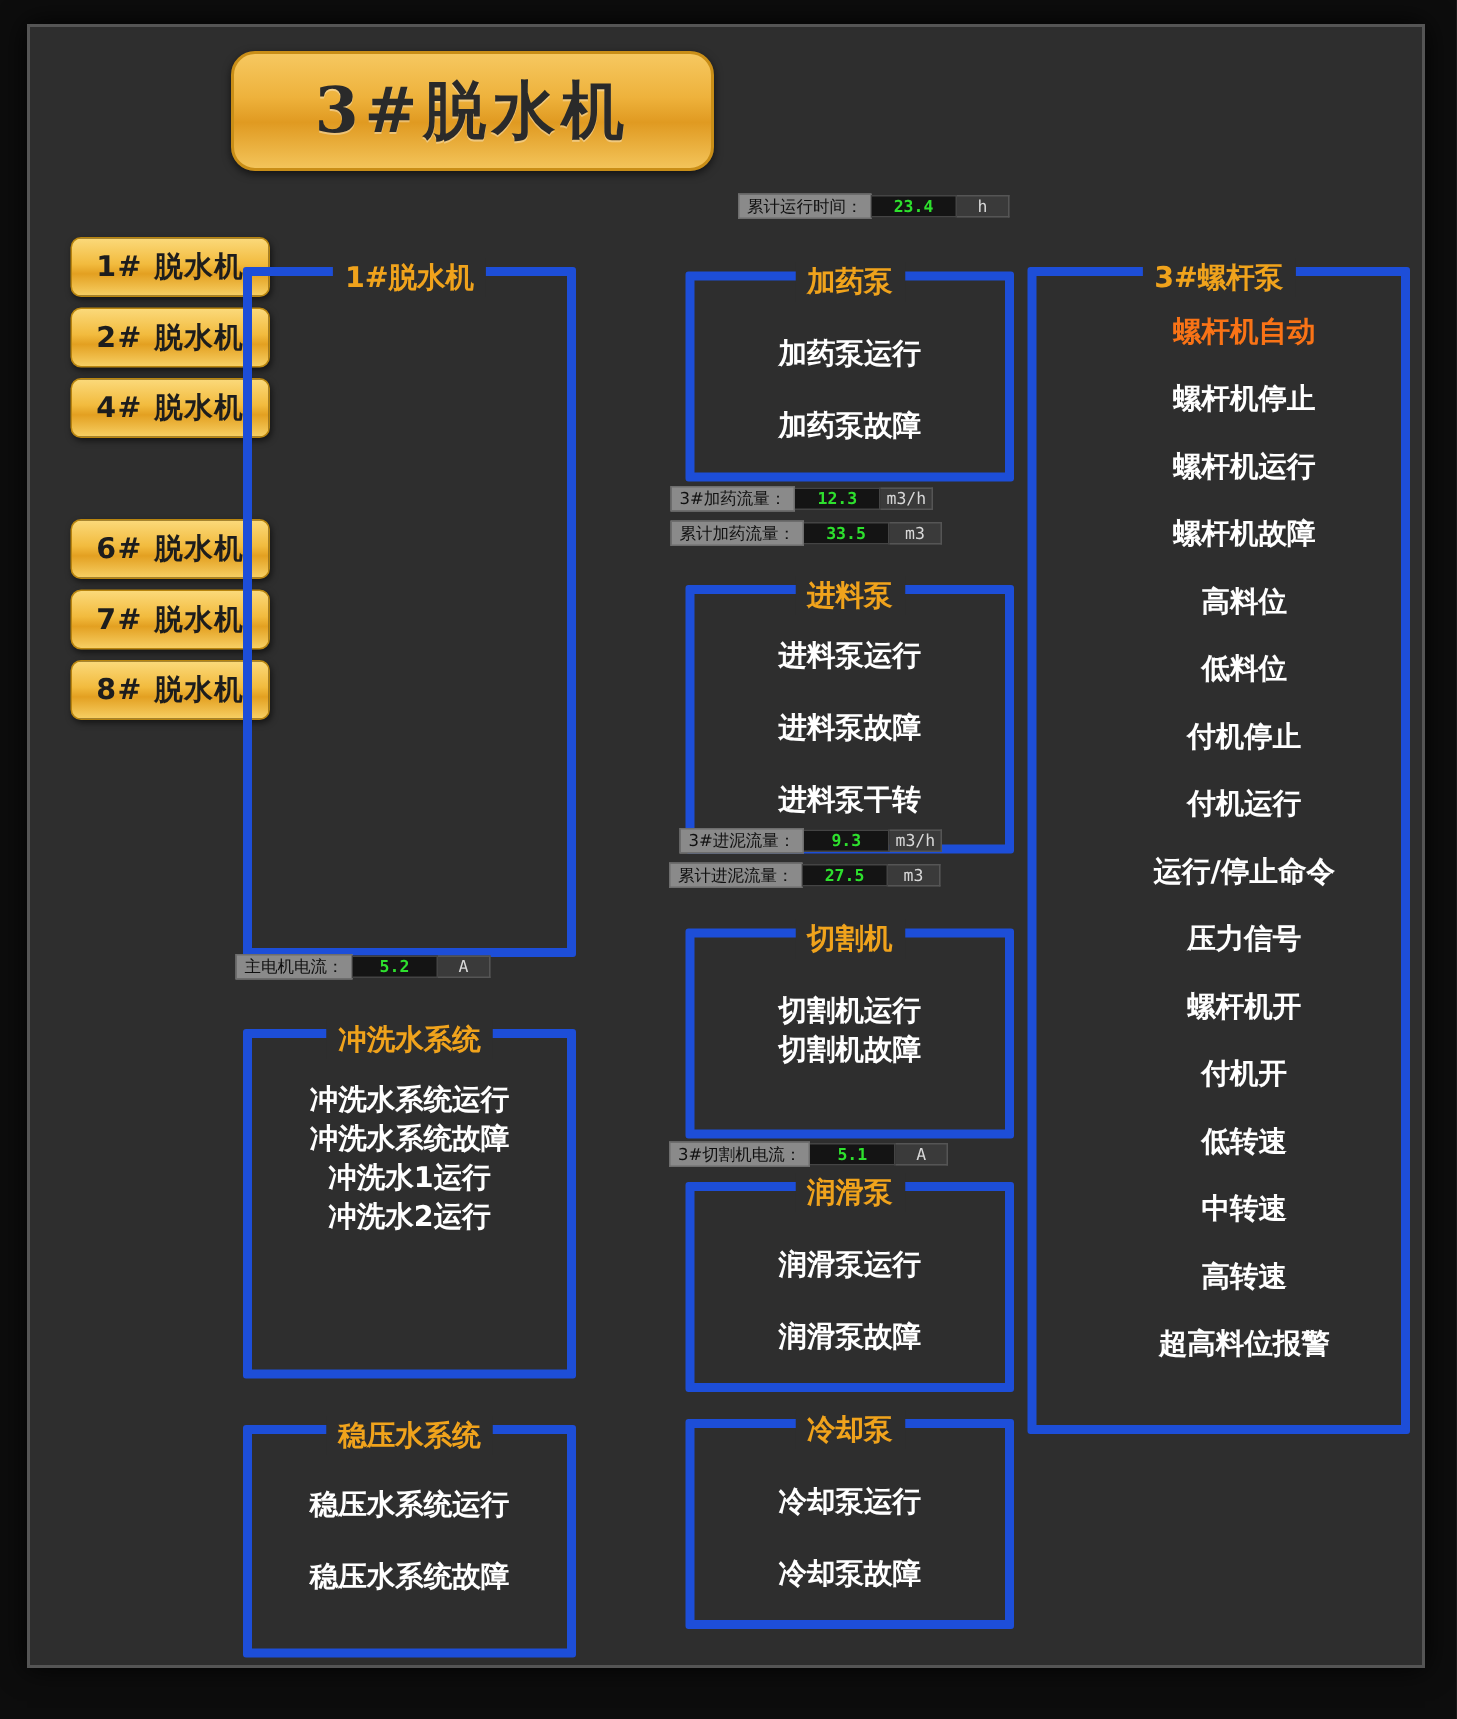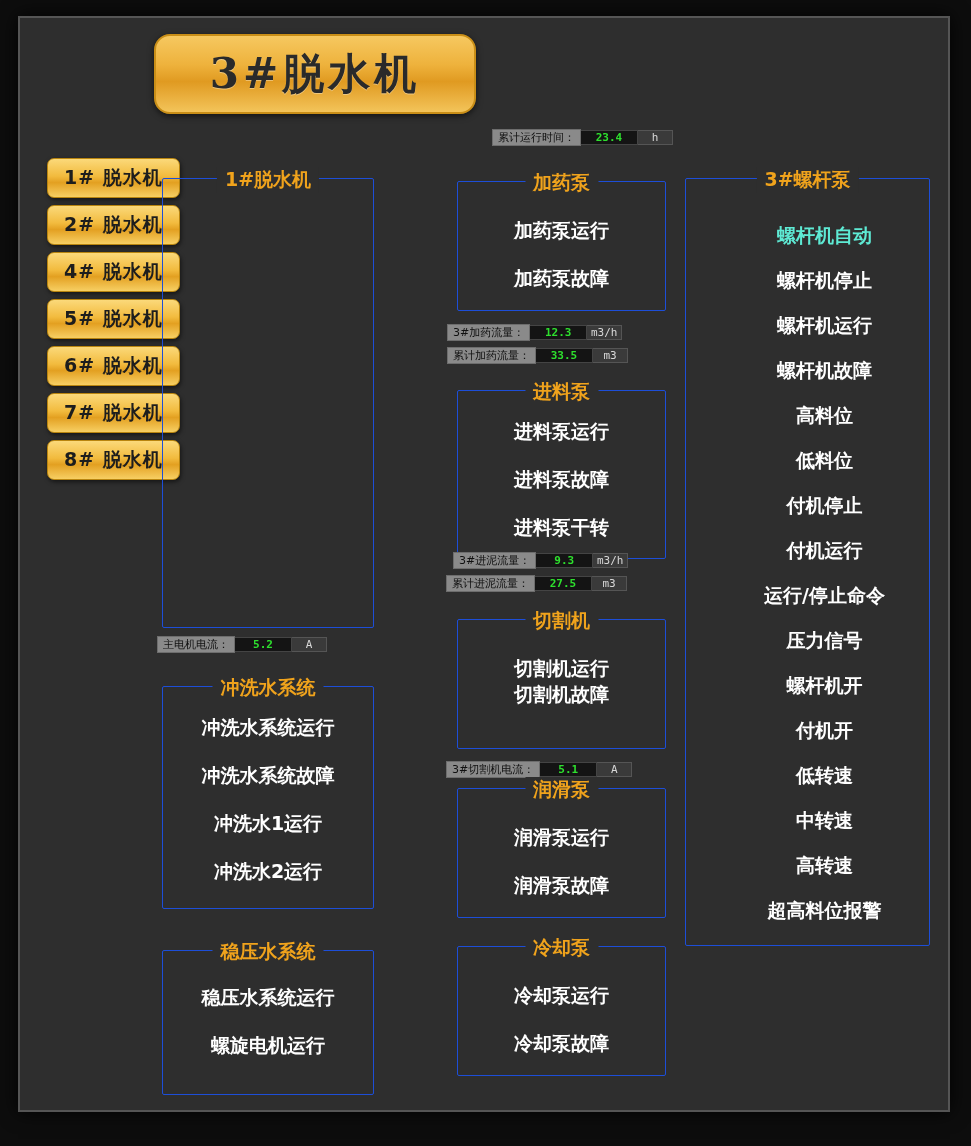--- a/index.html
+++ b/index.html
@@ -111,21 +111,21 @@
   .machine-btn span {
     font-size: 19px;
     font-weight: bold;
     color: #1d1d1d;
     letter-spacing: 1px;
   }
 
   
   .group {
     position: absolute;
-    border: 1px solid #1d4ed8;
+    border: 6px solid #1d4ed8;
     border-radius: 2px;
     background: transparent;
   }
   .group > .legend {
     position: absolute;
     top: -12px;
     left: 50%;
     transform: translateX(-50%);
     background: #2e2e2e;
     padding: 0 8px;
@@ -141,22 +141,21 @@
     align-items: center;
   }
   .item {
     font-size: 19px;
     font-weight: bold;
     color: #ffffff;
     text-align: center;
     white-space: nowrap;
   }
   .item.alarm {
-    color: #5eead4;
-    margin-top: 20px;
+    color: #f97316;
   }
 </style>
 </head>
 <body>
 
 <div id="screen">
   <div id="panel">
 
     <div class="title-banner">
       <span>3#脱水机</span>
@@ -170,23 +169,20 @@
 
     <div class="machine-btn" style="top:140px;">
       <span>1# 脱水机</span>
     </div>
     <div class="machine-btn" style="top:187px;">
       <span>2# 脱水机</span>
     </div>
     <div class="machine-btn" style="top:234px;">
       <span>4# 脱水机</span>
     </div>
-    <div class="machine-btn" style="top:281px;">
-      <span>5# 脱水机</span>
-    </div>
     <div class="machine-btn" style="top:328px;">
       <span>6# 脱水机</span>
     </div>
     <div class="machine-btn" style="top:375px;">
       <span>7# 脱水机</span>
     </div>
     <div class="machine-btn" style="top:422px;">
       <span>8# 脱水机</span>
     </div>
 
@@ -195,33 +191,33 @@
     </div>
 
     <div class="readout" style="left:137px; top:617px;">
       <div class="label">主电机电流：</div>
       <div class="value">5.2</div>
       <div class="unit">A</div>
     </div>
 
     <div class="group" style="left:142px; top:668px; width:210px; height:221px;">
       <div class="legend">冲洗水系统</div>
-      <div class="items" style="gap:22px; padding-top:28px;align-items:center;">
+      <div class="items" style="padding-top:28px;align-items:center;">
         <div class="item">冲洗水系统运行</div>
         <div class="item">冲洗水系统故障</div>
         <div class="item">冲洗水1运行</div>
         <div class="item">冲洗水2运行</div>
       </div>
     </div>
 
     <div class="group" style="left:142px; top:932px; width:210px; height:143px;">
       <div class="legend">稳压水系统</div>
       <div class="items" style="gap:22px; padding-top:34px;">
         <div class="item">稳压水系统运行</div>
-        <div class="item">螺旋电机运行</div>
+        <div class="item">稳压水系统故障</div>
       </div>
     </div>
 
     <div class="group" style="left:437px; top:163px; width:207px; height:128px;">
       <div class="legend">加药泵</div>
       <div class="items" style="gap:22px; padding-top:36px;">
         <div class="item">加药泵运行</div>
         <div class="item">加药泵故障</div>
       </div>
     </div>

